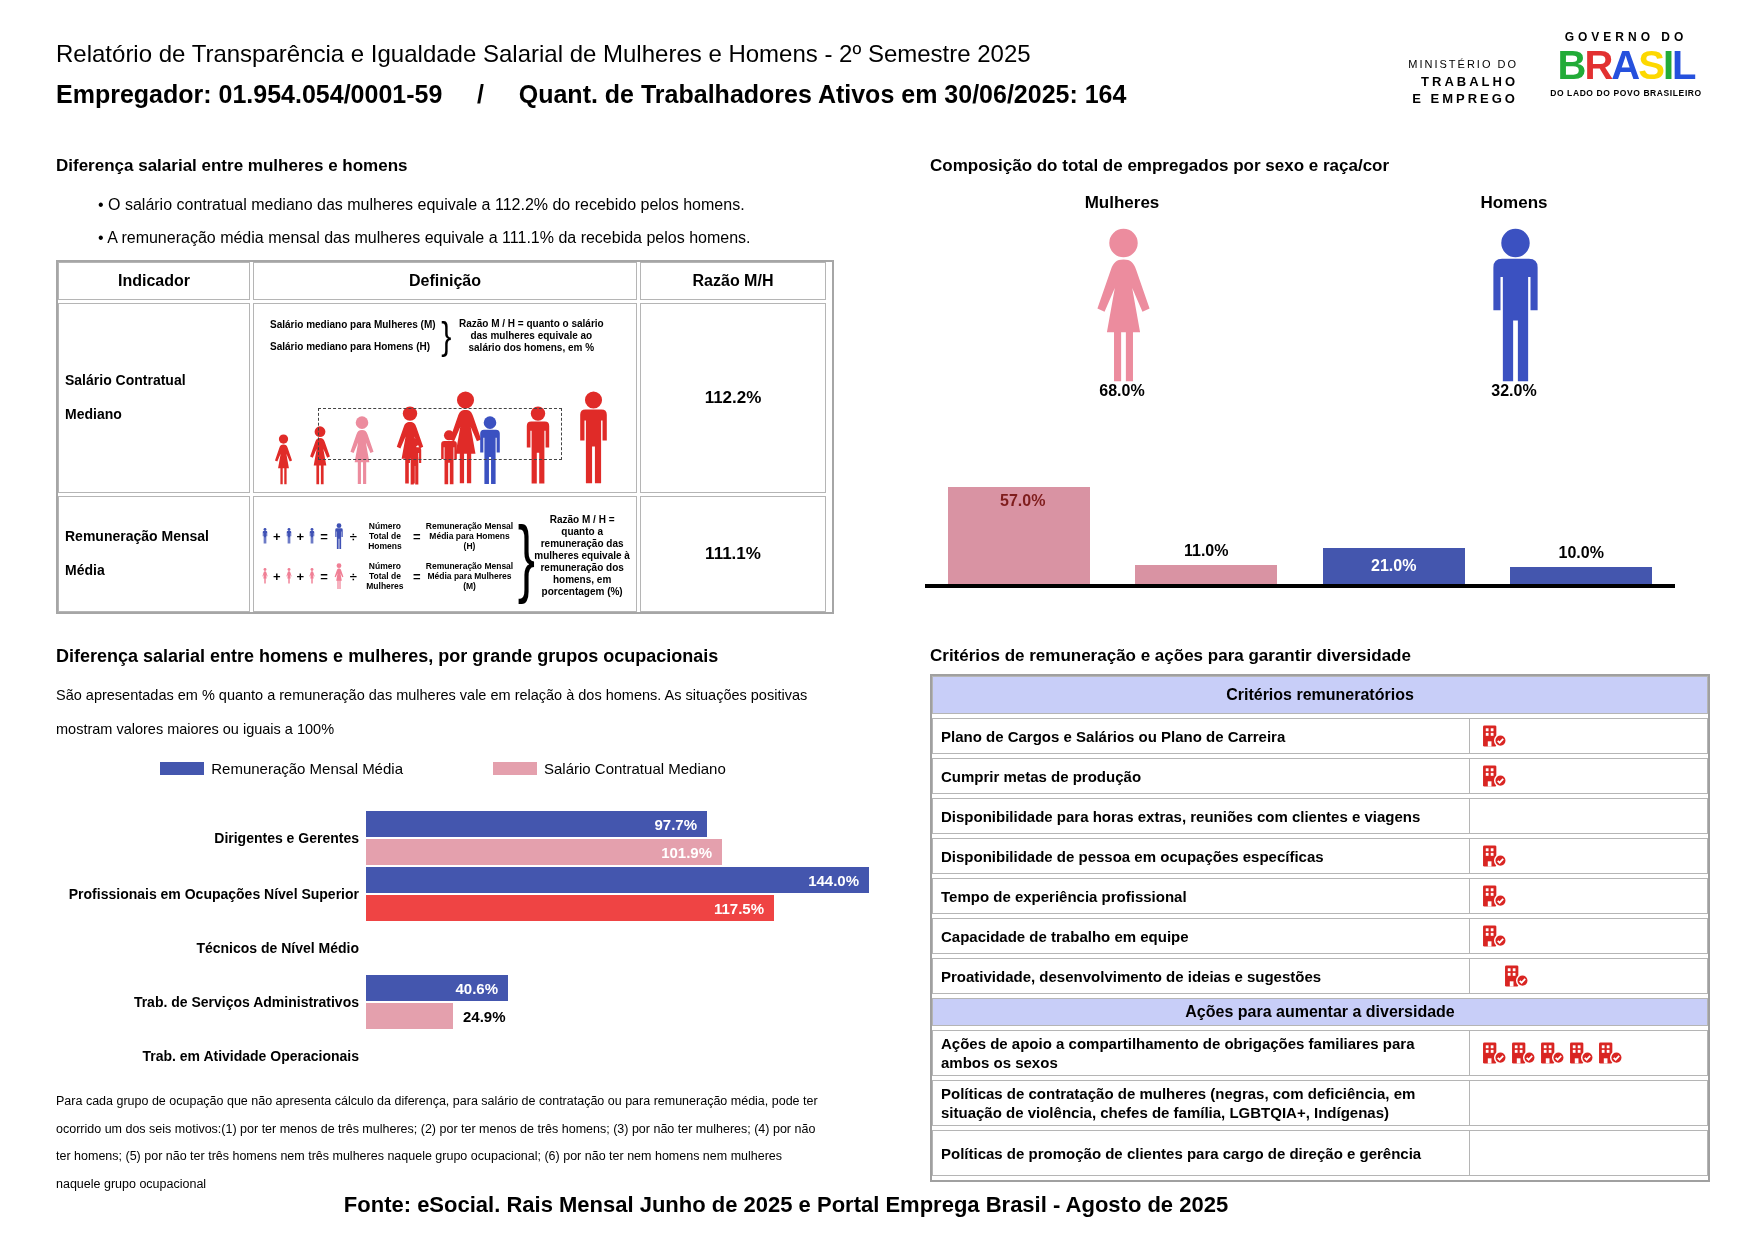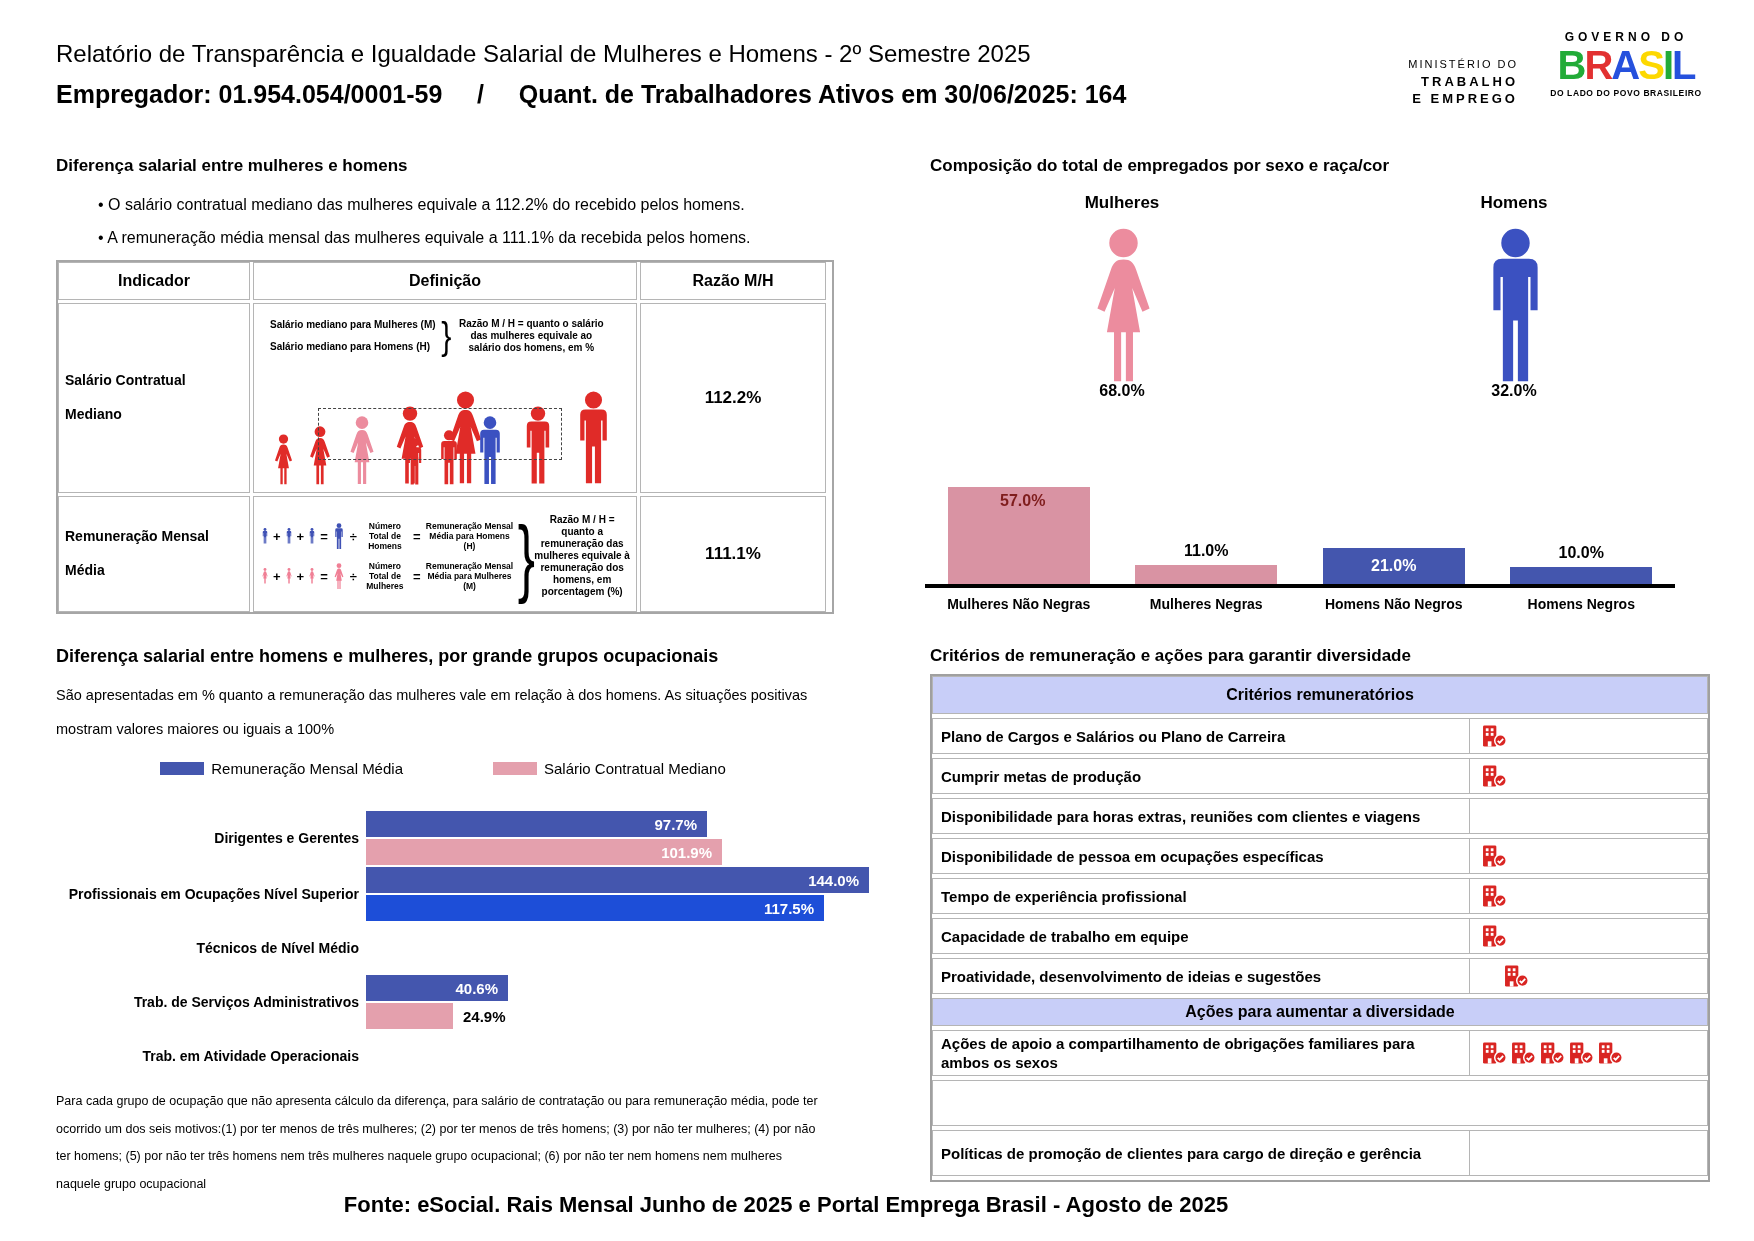--- a/index.html
+++ b/index.html
@@ -269,26 +269,20 @@
             <div class="comp-val-mid">21.0%</div>
           </div>
         </div>
         <div class="comp-slot">
           <div class="comp-val-out">10.0%</div>
           <div class="comp-bar" style="height:17px;background:#4456AE;"></div>
         </div>
       </div>
     <div class="comp-baseline"></div>
   </div>
-  <div class="comp-labels abs" style="left:925px;top:596px;" id="comp-labels">
-      <div class="comp-label">Mulheres Não Negras</div>
-      <div class="comp-label">Mulheres Negras</div>
-      <div class="comp-label">Homens Não Negros</div>
-      <div class="comp-label">Homens Negros</div>
-    </div>
 
   <div class="abs sec-h" style="left:56px;top:646px;font-size:18px;">Diferença salarial entre homens e mulheres, por grande grupos ocupacionais</div>
   <div class="abs occ-desc">São apresentadas em % quanto a remuneração das mulheres vale em relação à dos homens. As situações positivas mostram valores maiores ou iguais a 100%</div>
   <div class="abs occ-legend" id="occ-legend">
       <div class="legend-item">
         <span class="legend-swatch" style="background:#4456AE"></span>
         <span>Remuneração Mensal Média</span>
       </div>
       <div class="legend-item">
         <span class="legend-swatch" style="background:#E4A0AD"></span>
@@ -306,21 +300,21 @@
           <span class="occ-val-in">101.9%</span>
           </div>
       </div>
       </div>
       <div class="occ-row" style="height: 56px;">
         <div class="occ-label">Profissionais em Ocupações Nível Superior</div>
         <div class="occ-bars">
         <div class="occ-bar" style="width:503px;background:#4456AE;">
           <span class="occ-val-in">144.0%</span>
           </div>
-        <div class="occ-bar" style="width:458px;background:#1d4ed8;">
+        <div class="occ-bar" style="width:408px;background:#ef4444;">
           <span class="occ-val-in">117.5%</span>
           </div>
       </div>
       </div>
       <div class="occ-row" style="height: 52px;">
         <div class="occ-label">Técnicos de Nível Médio</div>
       </div>
       <div class="occ-row" style="height: 56px;">
         <div class="occ-label">Trab. de Serviços Administrativos</div>
         <div class="occ-bars">
@@ -510,20 +504,21 @@
         <rect x="4" y="8.6" width="3" height="3.2" fill="#fff"></rect>
                 <rect x="9.4" y="8.6" width="3" height="3.2" fill="#fff"></rect>
         <rect x="6.2" y="17.8" width="4" height="5.7" fill="#fff"></rect>
         <circle cx="20" cy="17" r="6.3" fill="#D92522" stroke="#fff" stroke-width="1.6"></circle>
         <path d="M17 17.2 l2.1 2.1 3.9 -4.2" fill="none" stroke="#fff" stroke-width="1.9"></path>
       </svg>
             </span>
           </div>
         </div>
         <div class="crit-row" style="height: 46px;">
+          <div class="crit-label">Políticas de contratação de mulheres (negras, com deficiência, em situação de violência, chefes de família, LGBTQIA+, Indígenas)</div>
                        <div class="crit-icons"></div>
         </div>
         <div class="crit-row" style="height: 46px;">
           <div class="crit-label">Políticas de promoção de clientes para cargo de direção e gerência</div>
                        <div class="crit-icons"></div>
         </div>
       </div>
   </div>
 
   <div class="abs footer">Fonte: eSocial. Rais Mensal Junho de 2025 e Portal Emprega Brasil - Agosto de 2025</div>

